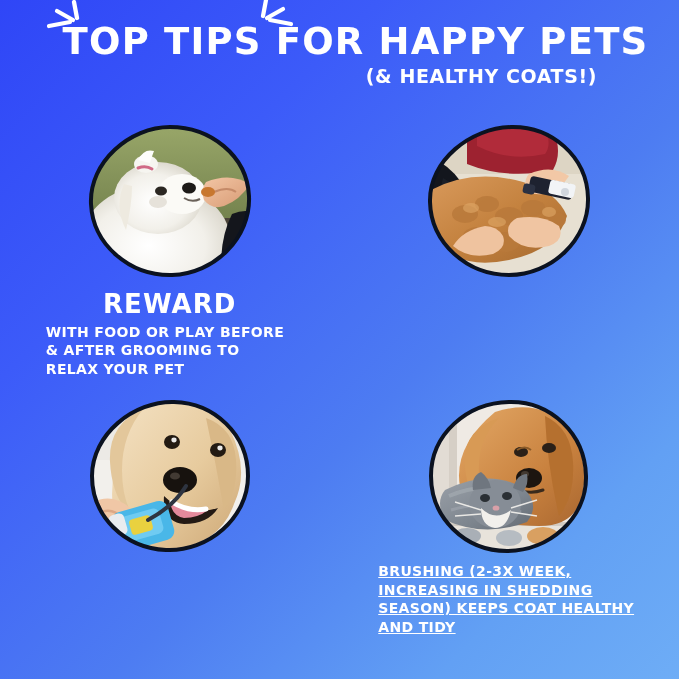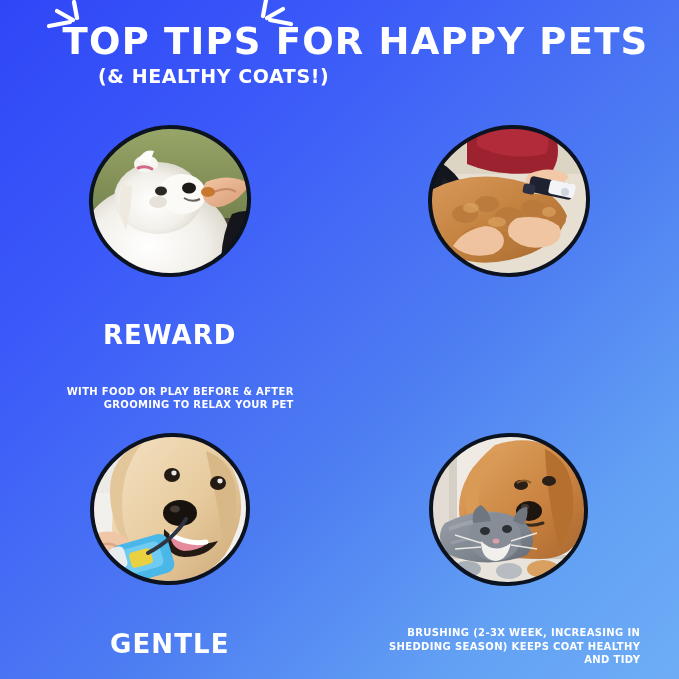--- a/index.html
+++ b/index.html
@@ -39,21 +39,21 @@
     font-family: "DejaVu Sans", sans-serif;
     font-size: 37px;
     font-weight: bold;
     letter-spacing: 1.2px;
     line-height: 1.08;
     white-space: nowrap;
     text-transform: uppercase;
   }
   .subtitle-row {
     width: 581px;
-    text-align: left;
+    text-align: right;
     margin-top: 3px;
     padding-left: 82px;
     box-sizing: border-box;
   }
   .subtitle {
     display: inline-block;
     color: #ffffff;
     font-family: "DejaVu Sans", sans-serif;
     font-size: 19px;
     font-weight: bold;
@@ -78,21 +78,20 @@
   .row {
     display: flex;
     width: 679px;
   }
   .row-2 { margin-top: 20px; }
   .card {
     width: 339.5px;
     display: flex;
     flex-direction: column;
     align-items: center;
-    gap: 31px;
   }
 
   .blob-wrap {
     position: relative;
     width: 168px;
     height: 158px;
   }
   .blob-wrap svg { display: block; }
 
   .card-title {
@@ -103,28 +102,28 @@
     font-weight: bold;
     letter-spacing: 1.1px;
     text-transform: uppercase;
     line-height: 1;
   }
   .card-body {
     margin-top: 6px;
     width: 248px;
     color: #ffffff;
     font-family: "DejaVu Sans", sans-serif;
-    font-size: 10px;
+    font-size: 14px;
     font-weight: bold;
     letter-spacing: 0.35px;
     line-height: 1.32;
-    text-align: right;
+    text-align: left;
     text-transform: uppercase;
   }
-  .card-body.wide { width: 262px; }
+  .card-body.wide { width: 262px; text-decoration: underline; }
 </style>
 </head>
 <body>
 
 <div id="infographic">
 
   <div class="header">
     <div class="title-row">
 
       <svg class="spark spark-left" width="52" height="46" viewBox="0 0 52 46">
@@ -289,21 +288,20 @@
               <path d="M10 116 q16-8 26 4" stroke="#dca886" stroke-width="2.5" fill="none"></path>
               <rect x="28" y="108" width="58" height="40" rx="9" transform="rotate(-16 57 128)" fill="#49b7e8"></rect>
               <rect x="36" y="114" width="40" height="26" rx="6" transform="rotate(-16 56 127)" fill="#6fcbf2"></rect>
               <rect x="44" y="119" width="22" height="16" rx="4" transform="rotate(-16 55 127)" fill="#e9d13f"></rect>
               <rect x="24" y="116" width="16" height="22" rx="5" transform="rotate(-16 32 127)" fill="#e9ecef"></rect>
               <path d="M62 122 q26-14 38 -34" stroke="#2e3440" stroke-width="4" fill="none" stroke-linecap="round"></path>
             </g>
             <path d="M88 4 C128 5 162 36 162 78 C162 120 122 154 80 152 C38 150 6 118 6 78 C6 36 48 3 88 4 Z" fill="none" stroke="#0B1220" stroke-width="4"></path>
           </svg>
         </div>
-        <div class="card-title">GENTLE</div>
       </div>
 
       <div class="card">
         <div class="blob-wrap">
           <svg width="168" height="158" viewBox="0 0 168 158">
             <defs>
               <clipPath id="clipD">
                 <path d="M84 4 C126 3 160 36 161 78 C162 120 124 153 82 153 C40 153 6 120 6 78 C6 36 42 5 84 4 Z"></path>
               </clipPath>
               <linearGradient id="gD-dog" x1="0" y1="0" x2="1" y2="1">

